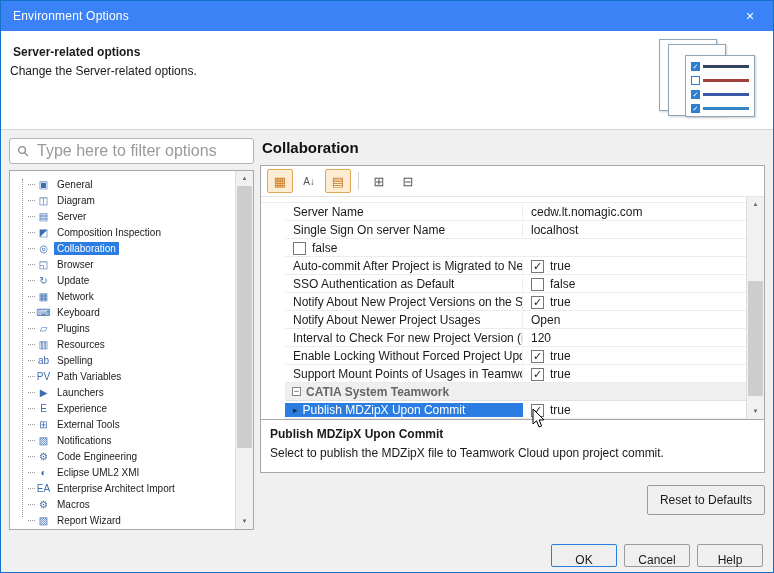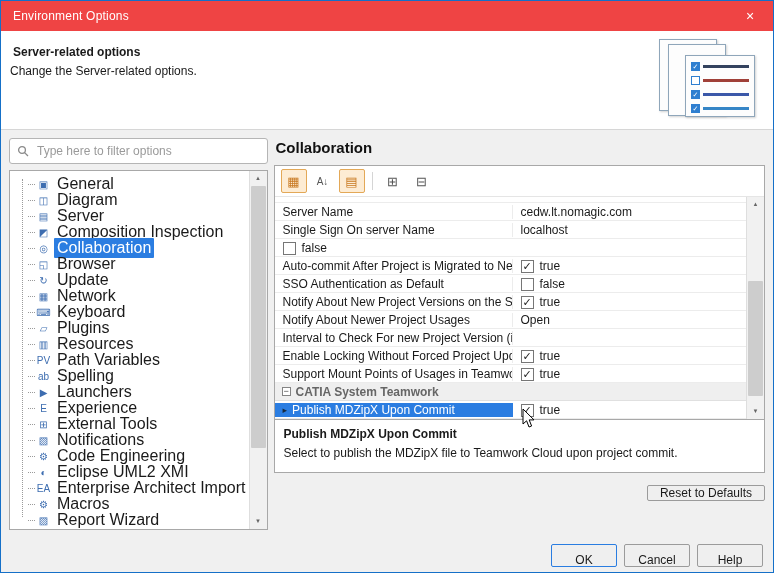--- a/index.html
+++ b/index.html
@@ -1,20 +1,20 @@
 <!DOCTYPE html>
 <html><head>
 <meta charset="utf-8">
 <style>
   html,body{margin:0;padding:0;background:#d8d8d8;}
   body{width:774px;height:573px;font-family:"Liberation Sans",sans-serif;font-size:12px;color:#1a1a1a;}
   .dialog{width:774px;height:573px;box-sizing:border-box;border:1px solid #1570c8;display:flex;flex-direction:column;background:#f0f0f0;}
 
   
-  .titlebar{flex:0 0 30px;background:#ef4444;color:#fff;display:flex;align-items:center;padding:0 12px;}
+  .titlebar{flex:0 0 30px;background:#3b82f6;color:#fff;display:flex;align-items:center;padding:0 12px;}
   .titlebar .wtitle{flex:1;font-size:12px;letter-spacing:.2px;}
   .closebtn{width:22px;text-align:center;font-size:14px;line-height:22px;}
 
   
   .header{flex:0 0 98px;background:#fff;position:relative;border-bottom:1px solid #d6d6d6;}
   .h-title{font-weight:bold;padding:14px 0 5px 12px;}
   .h-sub{padding-left:9px;color:#1a1a1a;}
   .art{position:absolute;top:8px;right:14px;width:108px;height:84px;}
   .page{position:absolute;background:#fdfdfd;border:1px solid #8fa6ba;box-shadow:1px 1px 2px rgba(0,0,0,.18);}
   .p3{width:56px;height:70px;left:8px;top:0;}
@@ -22,29 +22,29 @@
   .p1{width:70px;height:62px;left:34px;top:16px;padding:6px 5px 0 5px;box-sizing:border-box;}
   .mrow{display:flex;align-items:center;gap:3px;margin-bottom:5px;}
   .mcb{width:9px;height:9px;flex:0 0 9px;border:1px solid #2f7fd0;box-sizing:border-box;font-size:7px;line-height:7px;color:#fff;text-align:center;background:#fff;}
   .mcb.on{background:#2f7fd0;}
   .mline{height:3px;flex:1;}
 
   
   .main{flex:1;display:flex;padding:8px;gap:6px;min-height:0;}
   .left{flex:0 0 232px;display:flex;flex-direction:column;min-height:0;}
   .filter{flex:0 0 24px;background:#fff;border:1px solid #b5b5b5;border-radius:3px;display:flex;align-items:center;padding:0 7px;gap:6px;}
-  .filter input{border:0;outline:0;flex:1;font:inherit;font-size:12px;color:#333;min-width:0;background:transparent;}
+  .filter input{border:0;outline:0;flex:1;font:inherit;font-size:16px;color:#333;min-width:0;background:transparent;}
   .filter input::placeholder{color:#9a9a9a;}
   .tree-box{flex:1;margin-top:6px;background:#fff;border:1px solid #a8a8a8;display:flex;min-height:0;}
   .tree{flex:1;padding:5px 0 4px 6px;overflow:hidden;position:relative;min-width:0;}
   .tree::before{content:"";position:absolute;left:12px;top:8px;bottom:12px;border-left:1px dotted #9a9a9a;}
   .titem{height:16px;display:flex;align-items:center;gap:3px;padding-left:20px;position:relative;white-space:nowrap;}
   .titem::before{content:"";position:absolute;left:12px;top:8px;width:7px;border-top:1px dotted #9a9a9a;}
   .ticon{flex:0 0 15px;width:15px;font-size:10px;color:#3d6db0;text-align:center;}
-  .tlabel{font-size:16px;padding:1px 3px;border-radius:1px;}
+  .tlabel{font-size:10px;padding:1px 3px;border-radius:1px;}
   .titem.selected .tlabel{background:#2b7de1;color:#fff;}
 
   
   .vscroll{flex:0 0 17px;width:17px;background:#f1f1f1;border-left:1px solid #dedede;display:flex;flex-direction:column;}
   .sarrow{height:15px;font-size:6px;color:#666;text-align:center;line-height:15px;}
   .strack{flex:1;position:relative;}
   .sthumb{position:absolute;left:1px;right:1px;background:#cdcdcd;border-radius:1px;}
 
   
   .right{flex:1;display:flex;flex-direction:column;min-width:0;}
@@ -52,38 +52,38 @@
   .prop-box{background:#fff;border:1px solid #a8a8a8;display:flex;flex-direction:column;}
   .toolbar{flex:0 0 30px;display:flex;align-items:center;gap:3px;padding:0 6px;border-bottom:1px solid #e5e5e5;}
   .tbtn{width:24px;height:22px;display:flex;align-items:center;justify-content:center;border:1px solid transparent;border-radius:2px;font-size:13px;color:#c87820;}
   .tbtn.pressed{background:#fdecd4;border-color:#e3a857;}
   .tbtn .az{font-size:10px;color:#555;}
   .tsep{width:1px;height:18px;background:#d5d5d5;margin:0 4px;}
 
   .table-wrap{display:flex;height:222px;min-height:222px;}
   .ptable{flex:1;min-width:0;}
   .sliver{height:5px;border-bottom:1px solid #ececec;}
-  .prow{height:17px;display:flex;align-items:center;border-bottom:1px solid #ececec;}
+  .prow{height:17px;display:flex;align-items:center;border-bottom:1px solid #ececec;margin-left:24px;}
   .pname{flex:0 0 238px;width:238px;box-sizing:border-box;padding-left:8px;border-right:1px solid #ececec;white-space:nowrap;overflow:hidden;font-size:12px;}
   .pval{flex:1;min-width:0;padding-left:8px;display:flex;align-items:flex-end;gap:6px;position:relative;font-size:12px;}
   .cb{width:13px;height:13px;flex:0 0 13px;box-sizing:border-box;border:1px solid #767676;background:#fff;font-size:11px;line-height:11px;text-align:center;color:#1a1a1a;}
   .prow.group{background:#efefef;color:#666;font-weight:bold;padding-left:7px;gap:5px;border-bottom:1px solid #e0e0e0;}
   .minusbox{width:9px;height:9px;flex:0 0 9px;box-sizing:border-box;border:1px solid #848484;background:#fff;font-size:9px;line-height:7px;text-align:center;color:#444;font-weight:normal;}
   .selrow .pname{background:#2b7de1;color:#fff;display:flex;align-items:center;gap:5px;border-right-color:#2b7de1;}
   .expander{font-size:9px;color:#17293d;}
 
   .cursor{position:absolute;left:9px;top:5px;z-index:5;pointer-events:none;}
 
   .desc{border-top:1px solid #a8a8a8;padding:7px 9px 9px 9px;min-height:36px;}
   .desc-title{font-weight:bold;margin-bottom:5px;}
   .desc-text{color:#1a1a1a;}
 
   .reset-row{display:flex;justify-content:flex-end;padding-top:12px;}
   button.std{font-family:"Liberation Sans",sans-serif;font-size:12px;background:#efefef;border:1px solid #9b9b9b;border-radius:2px;height:24px;padding:0 12px;color:#1a1a1a;}
-  .reset-row .std{height:16px;}
+  .reset-row .std{height:30px;}
 
   
   .footer{flex:0 0 34px;display:flex;justify-content:flex-end;align-items:center;gap:7px;padding:0 10px;}
   .footer .std{width:66px;padding:8px;height:23px;}
   .footer .ok{border-color:#2a7de1;}
 </style>
 </head>
 <body>
 
 <div class="dialog">
@@ -170,26 +170,26 @@
             </div>
           <div class="titem">
               <span class="ticon">▱</span>
               <span class="tlabel">Plugins</span>
             </div>
           <div class="titem">
               <span class="ticon">▥</span>
               <span class="tlabel">Resources</span>
             </div>
           <div class="titem">
+              <span class="ticon">ab</span>
+              <span class="tlabel">Spelling</span>
+            </div>
+          <div class="titem">
               <span class="ticon">PV</span>
               <span class="tlabel">Path Variables</span>
-            </div>
-          <div class="titem">
-              <span class="ticon">ab</span>
-              <span class="tlabel">Spelling</span>
             </div>
           <div class="titem">
               <span class="ticon">▶</span>
               <span class="tlabel">Launchers</span>
             </div>
           <div class="titem">
               <span class="ticon">E</span>
               <span class="tlabel">Experience</span>
             </div>
           <div class="titem">
@@ -289,20 +289,23 @@
                 </div>
             </div>
             <div class="prow">
               <div class="pname">Notify About Newer Project Usages</div>
               <div class="pval">
                   <span>Open</span>
                 </div>
             </div>
             <div class="prow">
               <div class="pname">Interval to Check For new Project Version (i...</div>
+              <div class="pval">
+                  <span>120</span>
+                </div>
             </div>
             <div class="prow">
               <div class="pname">Enable Locking Without Forced Project Update</div>
               <div class="pval">
                   <span class="cb on">✓</span>
                   <span>true</span>
                 </div>
             </div>
             <div class="prow">
               <div class="pname">Support Mount Points of Usages in Teamwor...</div>

